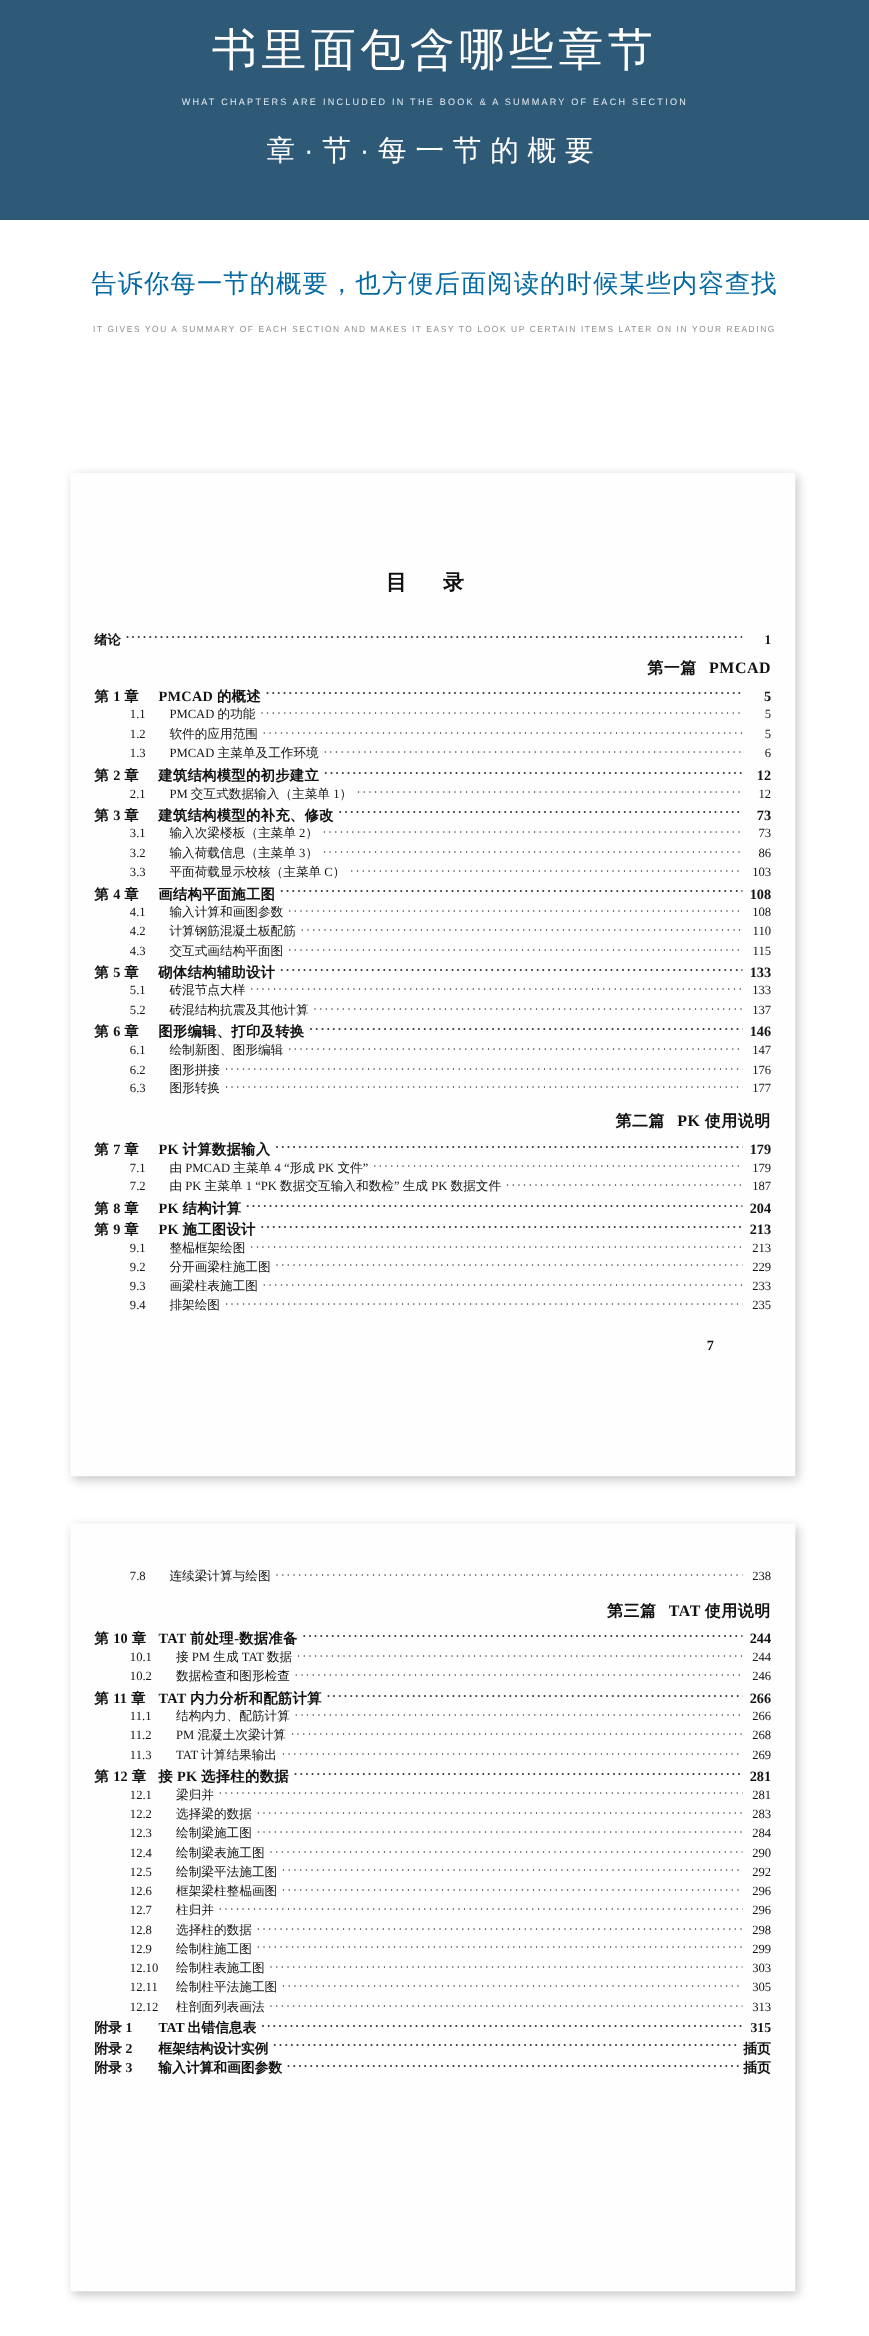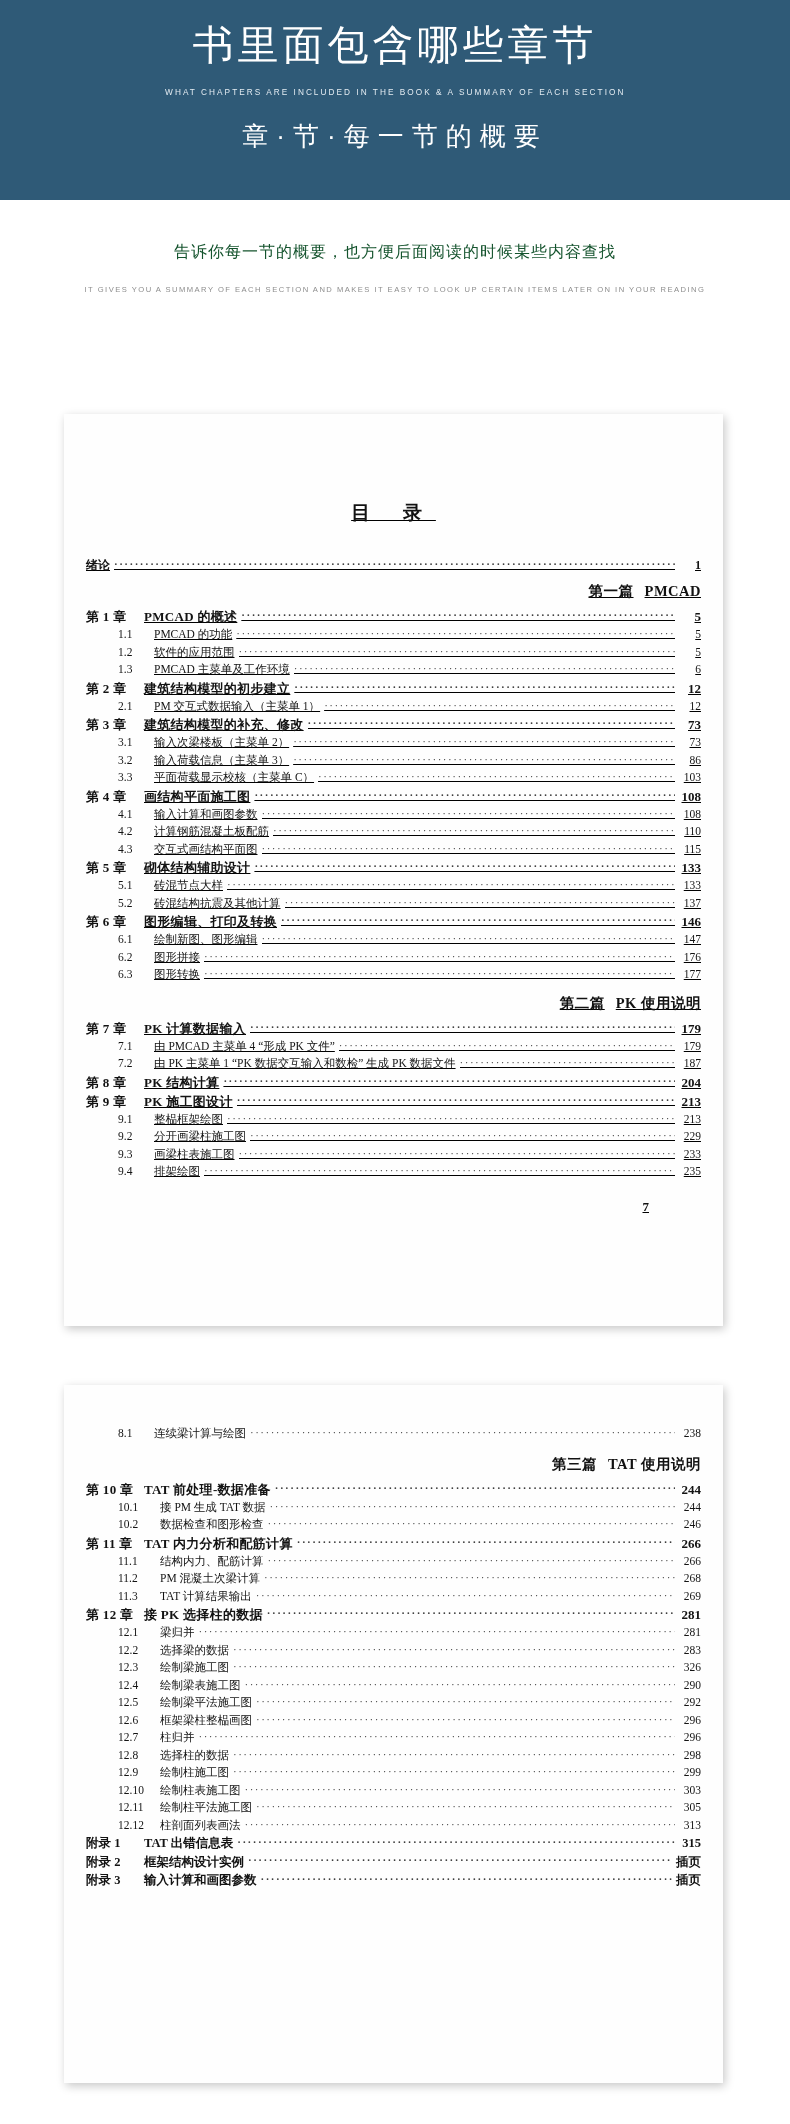--- a/index.html
+++ b/index.html
@@ -62,23 +62,23 @@
   }
 
   
   .intro {
     width: 790px;
     padding-top: 42px;
     text-align: center;
     background: #ffffff;
   }
   .intro-cn {
-    color: #14532d;
+    color: #0369a1;
     font-family: "Liberation Sans", "DejaVu Sans", sans-serif;
-    font-size: 16px;
+    font-size: 23px;
     letter-spacing: 1px;
     white-space: nowrap;
   }
   .intro-en {
     color: #8d8d8d;
     font-family: "Liberation Sans", "DejaVu Sans", sans-serif;
     font-size: 8px;
     letter-spacing: 1.55px;
     margin-top: 22px;
     white-space: nowrap;
@@ -87,21 +87,21 @@
 
   
   .sheet {
     position: absolute;
     left: 64px;
     width: 659px;
     background: #fefefe;
     box-shadow: 2px 3px 9px rgba(0,0,0,0.22);
     box-sizing: border-box;
   }
-  .sheet-1 { top: 414px;  height: 912px; padding: 0 22px; text-decoration: underline; }
+  .sheet-1 { top: 430px;  height: 912px; padding: 0 22px; }
   .sheet-2 { top: 1385px; height: 698px; padding: 0 22px; }
 
   .toc-heading {
     text-align: center;
     font-size: 19px;
     font-weight: bold;
     letter-spacing: 14px;
     color: #121212;
     padding-top: 86px;
   }
@@ -364,21 +364,21 @@
           <span class="pg">235</span>
         </li>
       </ul>
 
     <div class="page-number">7</div>
   </div>
 
   <div class="sheet sheet-2">
     <ul class="toc-list first" id="p2-top">
         <li class="toc-row lvl-2">
-          <span class="lbl"><span class="num">8.1</span><span>连续梁计算与绘图</span></span>
+          <span class="lbl"><span class="num">7.8</span><span>连续梁计算与绘图</span></span>
           <span class="dots">································································································································································</span>
           <span class="pg">238</span>
         </li>
       </ul>
 
     <div class="part-heading" style="margin-top:12px;">
       <span>第三篇</span><span class="gap"></span><span>TAT 使用说明</span>
     </div>
 
     <ul class="toc-list" id="p2-part3">
@@ -428,21 +428,21 @@
           <span class="pg">281</span>
         </li>
         <li class="toc-row lvl-2w">
           <span class="lbl"><span class="num">12.2</span><span>选择梁的数据</span></span>
           <span class="dots">································································································································································</span>
           <span class="pg">283</span>
         </li>
         <li class="toc-row lvl-2w">
           <span class="lbl"><span class="num">12.3</span><span>绘制梁施工图</span></span>
           <span class="dots">································································································································································</span>
-          <span class="pg">326</span>
+          <span class="pg">284</span>
         </li>
         <li class="toc-row lvl-2w">
           <span class="lbl"><span class="num">12.4</span><span>绘制梁表施工图</span></span>
           <span class="dots">································································································································································</span>
           <span class="pg">290</span>
         </li>
         <li class="toc-row lvl-2w">
           <span class="lbl"><span class="num">12.5</span><span>绘制梁平法施工图</span></span>
           <span class="dots">································································································································································</span>
           <span class="pg">292</span>

